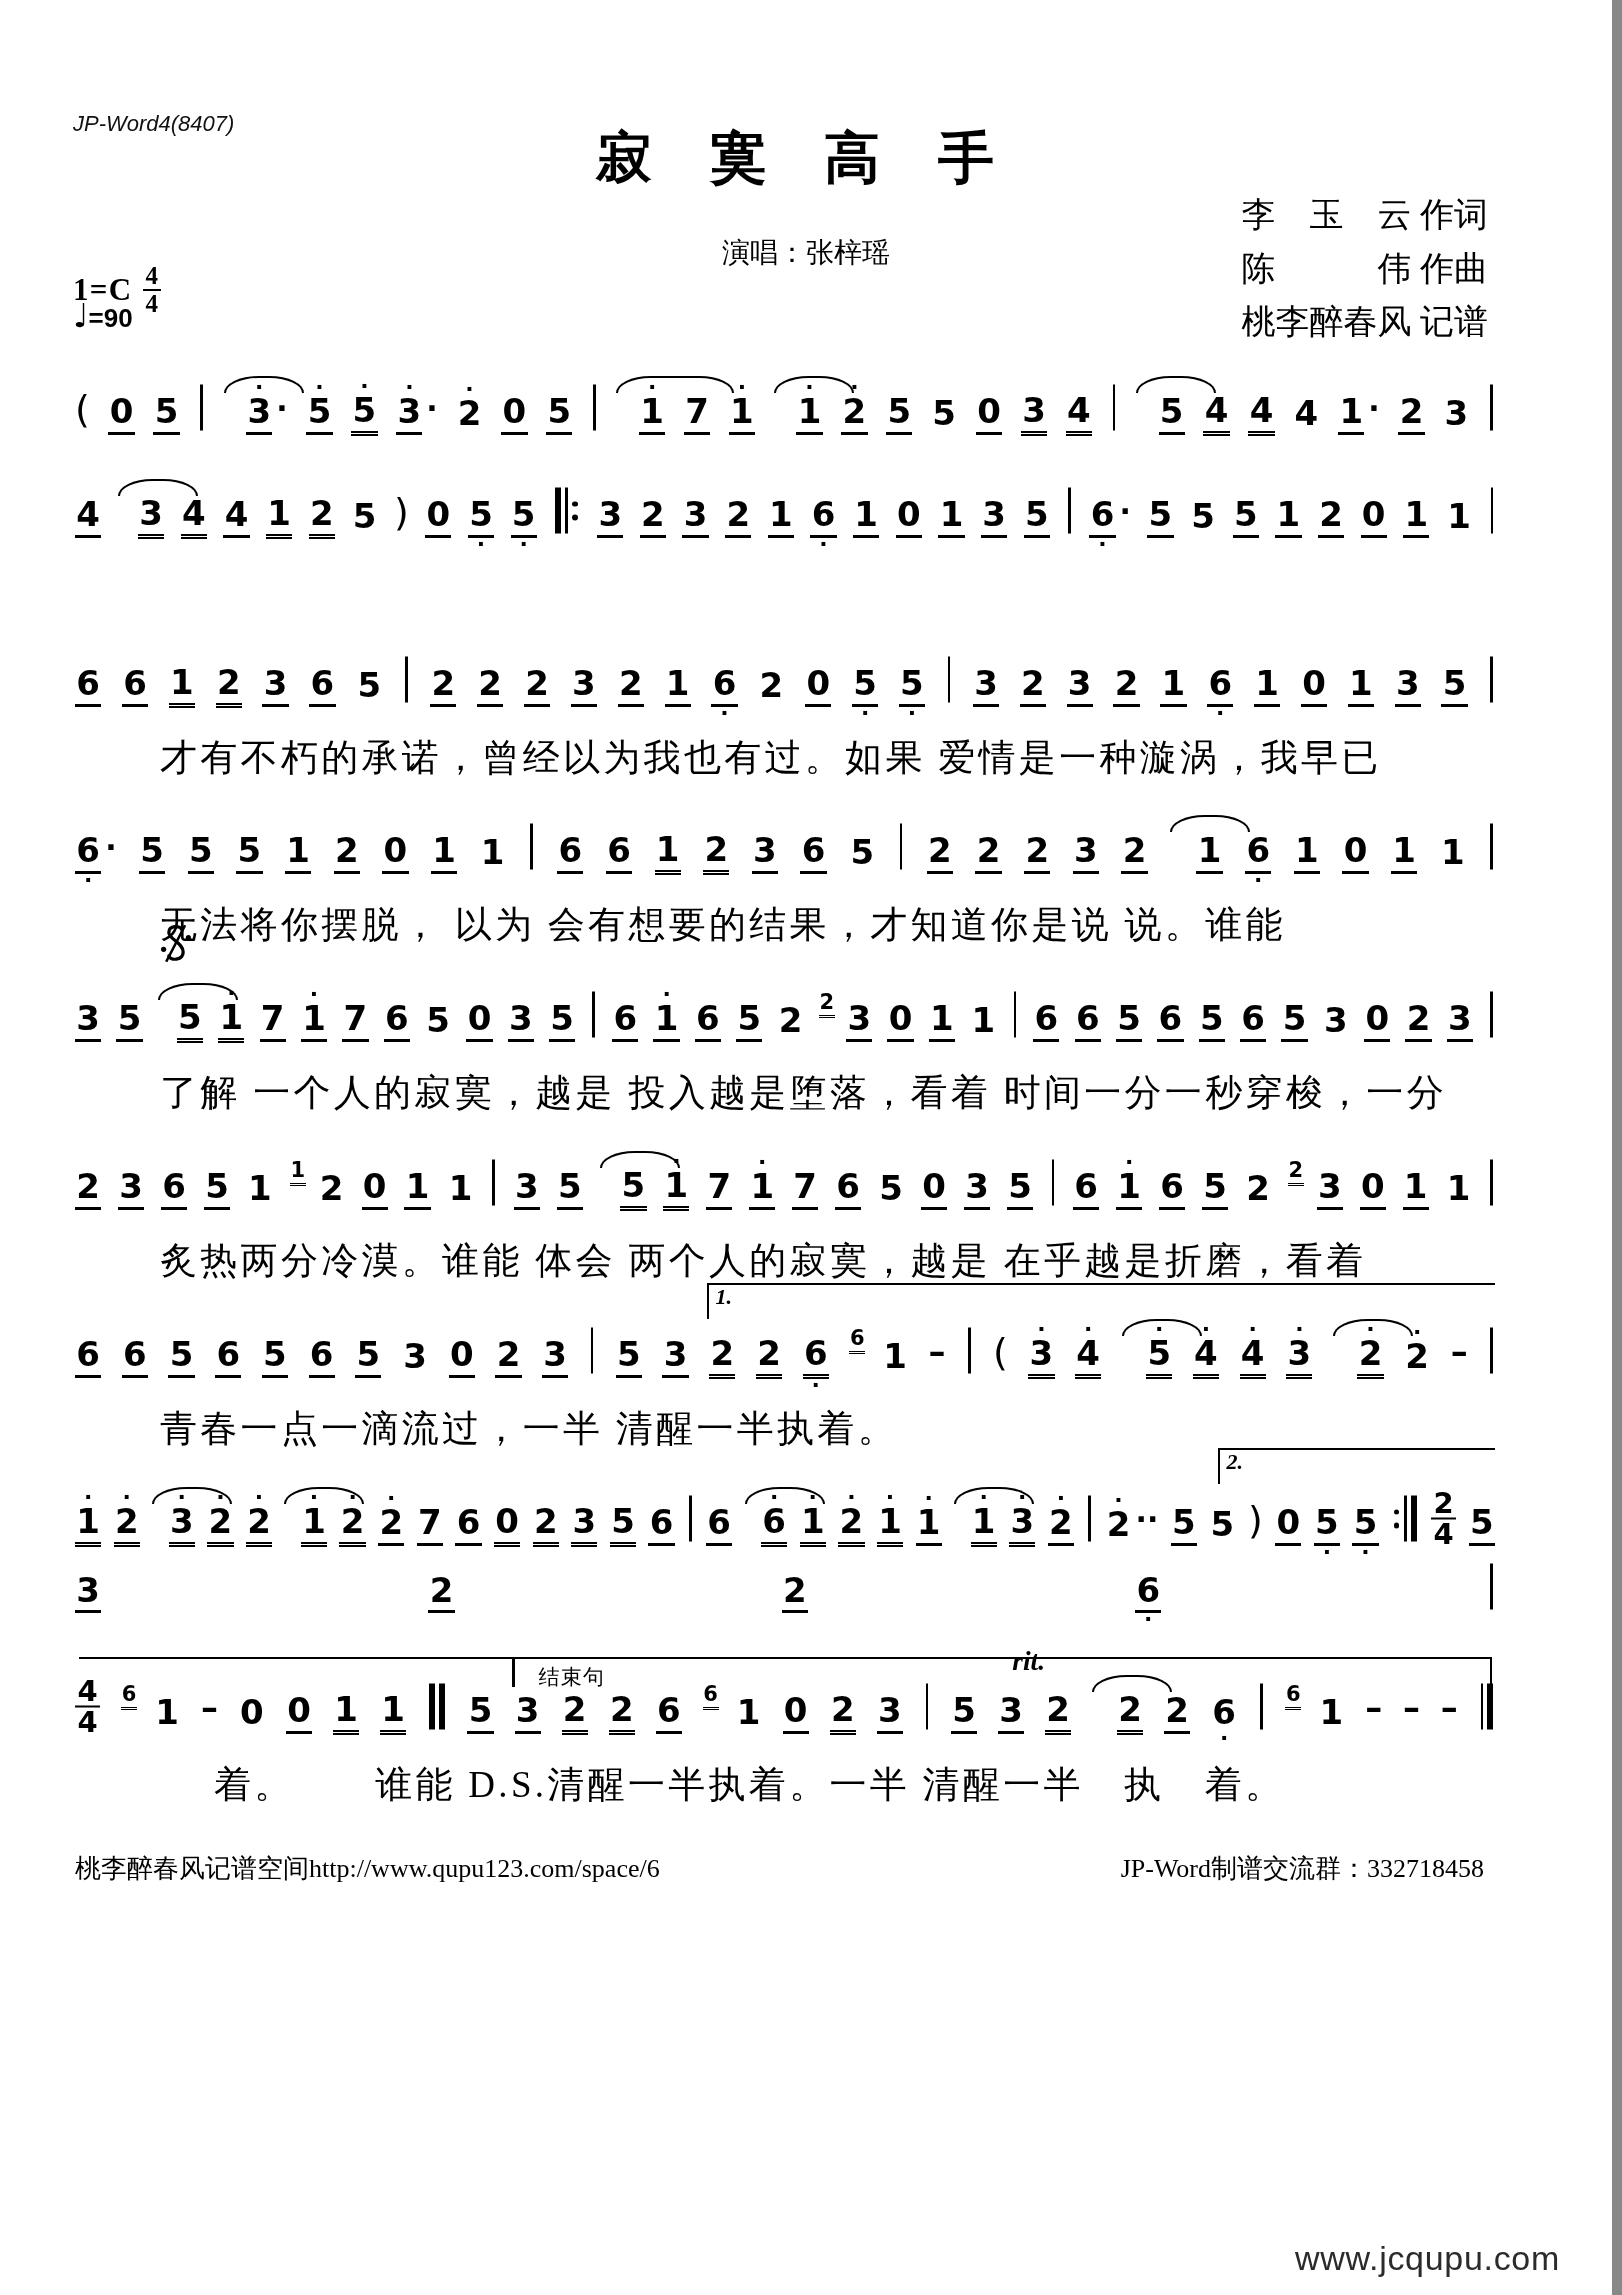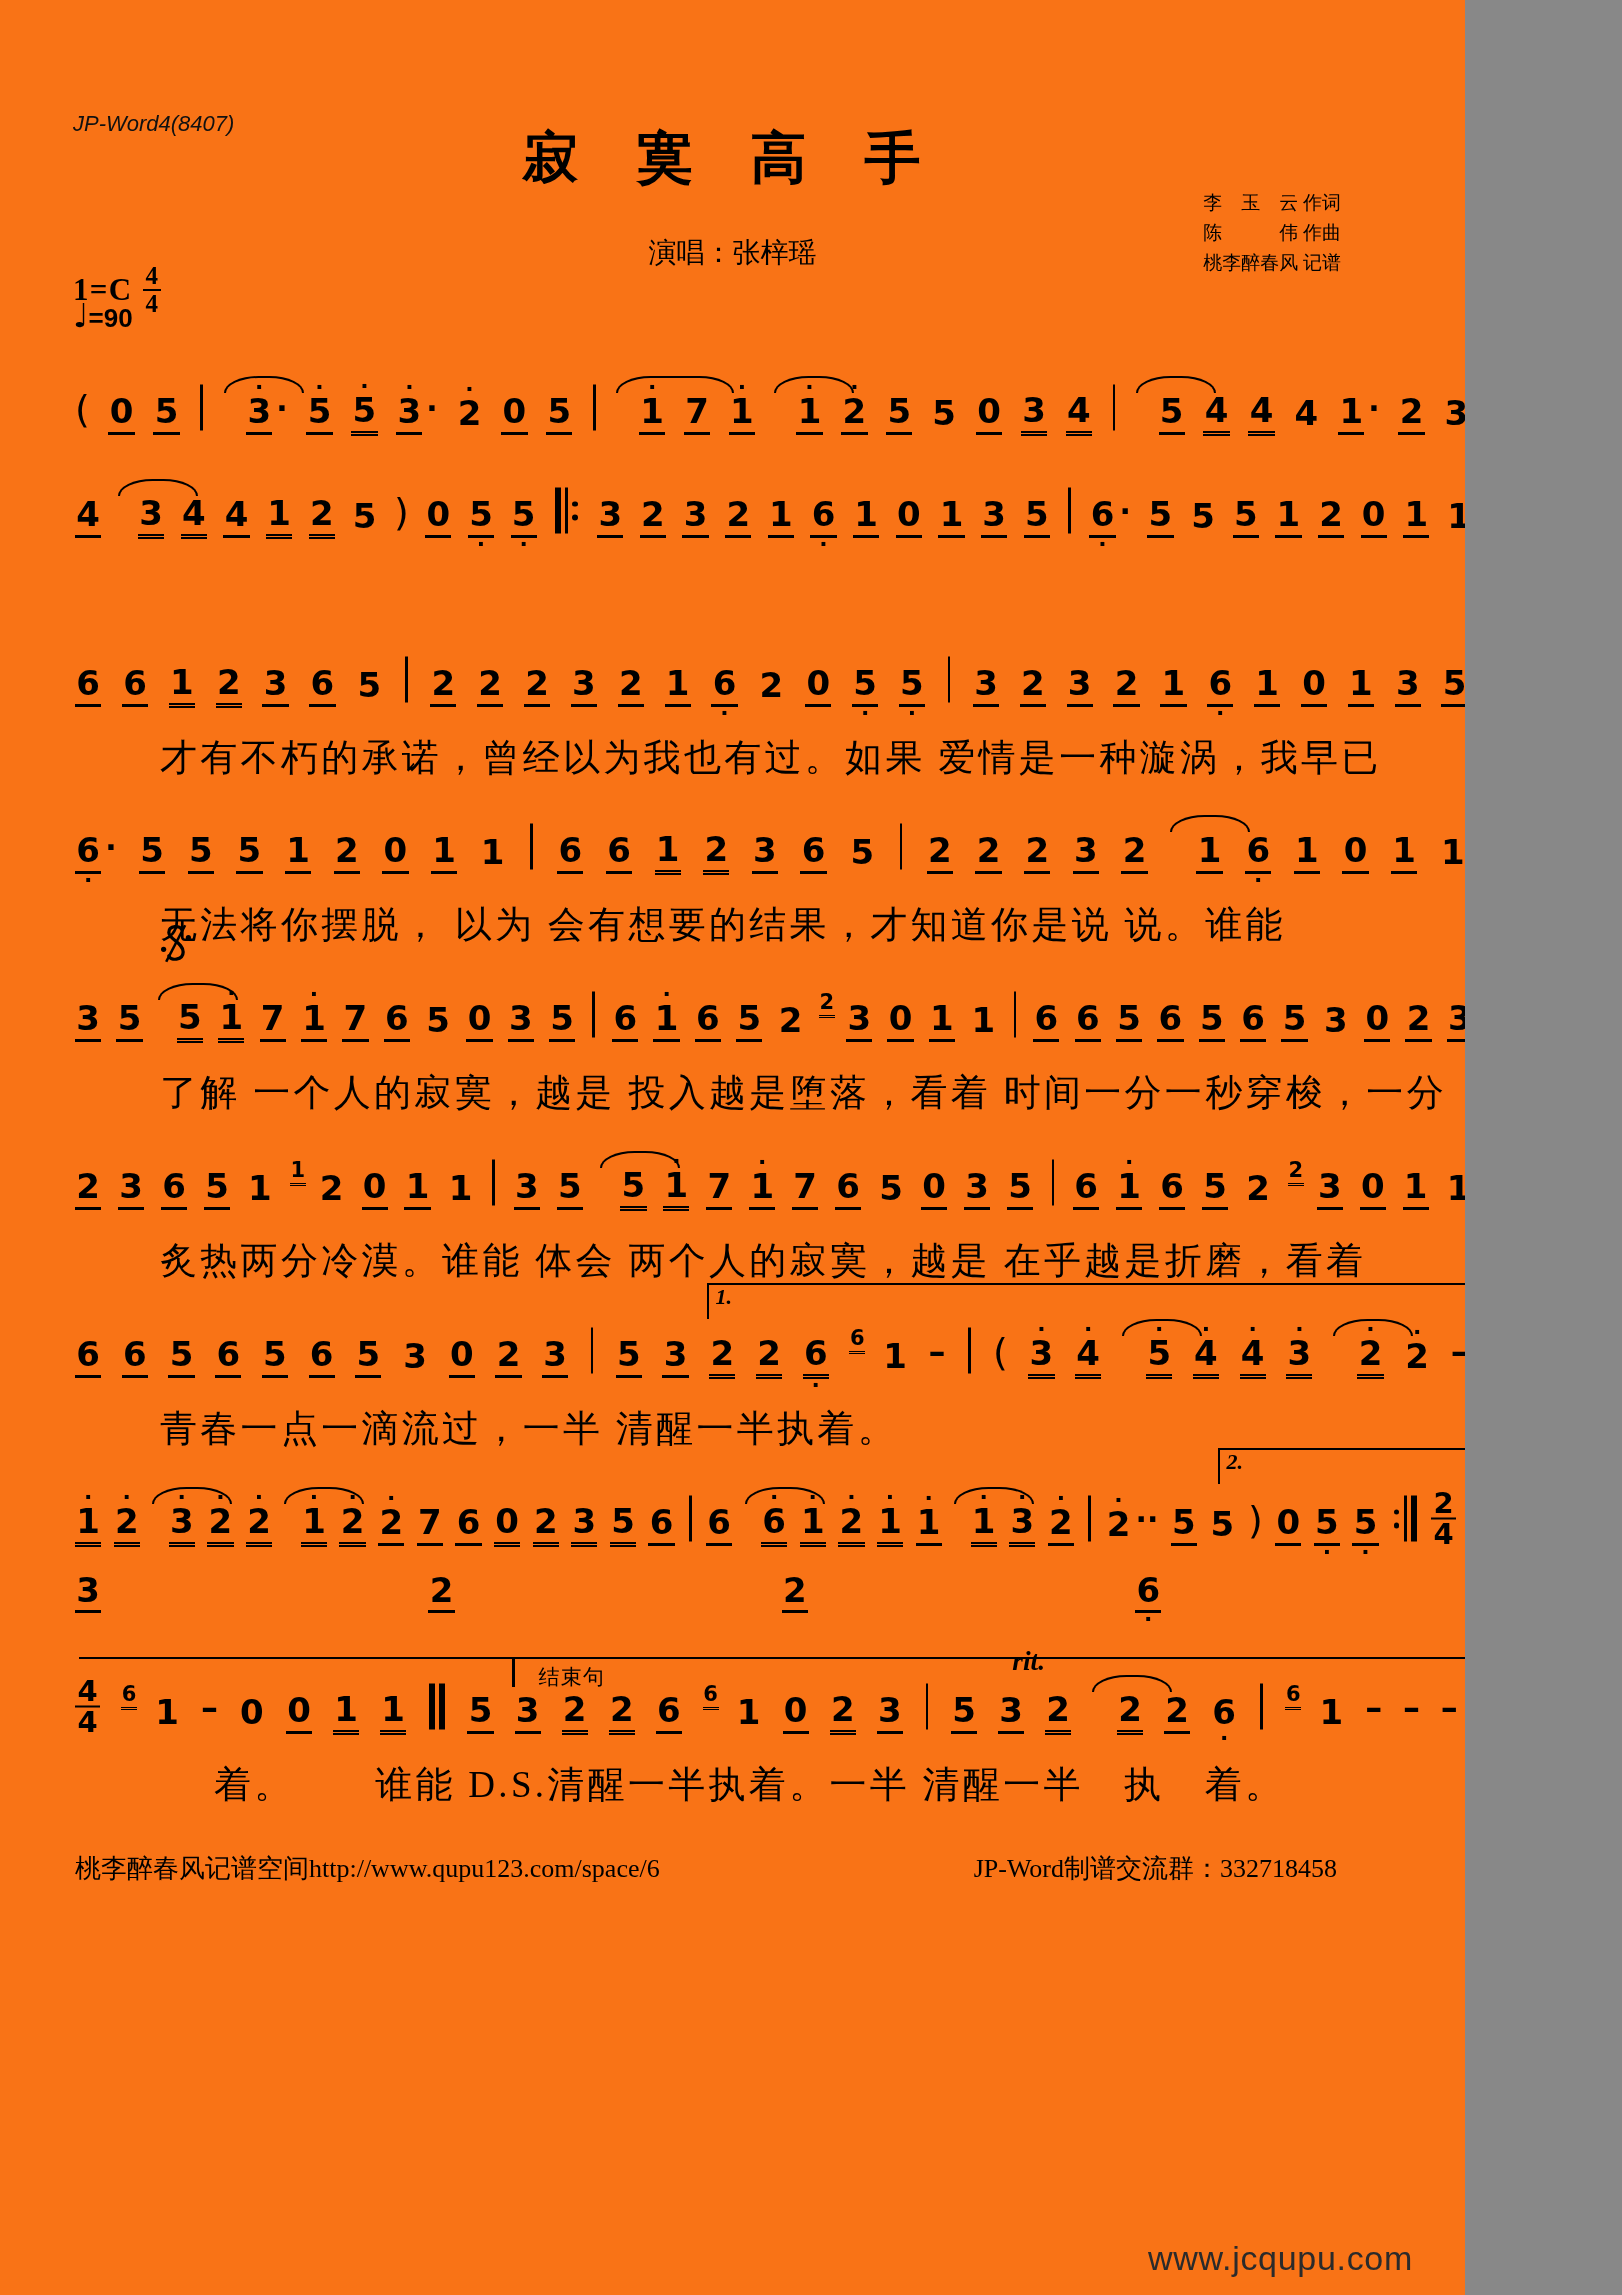--- a/index.html
+++ b/index.html
@@ -1,25 +1,25 @@
 <!DOCTYPE html>
 <html style="font-size:10.5px"><head>
 <meta charset="utf-8">
 <style>
   html,body{margin:0;padding:0;background:#888;}
-  .page{position:relative;width:1465px;height:2295px;background:#f97316;overflow:hidden;
+  .page{position:relative;width:1612px;height:2295px;background:#ffffff;overflow:hidden;
         font-family:"Liberation Serif",serif;color:#000;}
 
   
   .watermark{position:absolute;left:73px;top:111px;font-family:"Liberation Sans",sans-serif;
              font-style:italic;font-size:22px;color:#111;}
   .title{position:absolute;left:0;top:121px;width:100%;text-align:center;
          font-size:56px;font-weight:bold;letter-spacing:22px;}
   .performer{position:absolute;left:0;top:234px;width:100%;text-align:center;font-size:28px;}
-  .credits{position:absolute;right:124px;top:188px;text-align:left;font-size:19px;line-height:1.58;}
+  .credits{position:absolute;right:124px;top:188px;text-align:left;font-size:34px;line-height:1.58;}
   .keysig{position:absolute;left:73px;top:243px;display:flex;align-items:center;gap:10.5px;
           font-family:"Liberation Serif",serif;font-weight:bold;margin-top:20px;}
   .keysig .kp{font-size:31px;letter-spacing:1.3px;}
   .ts{display:inline-flex;flex-direction:column;align-items:center;line-height:1.02;font-weight:bold;}
   .keysig .ts{font-size:25px;}
   .ts .num{border-bottom:2.6px solid #000;padding:0 2.6px;}
   .ts .den{padding:0 2.6px;}
   .tempo{position:absolute;left:73px;top:296px;font-weight:bold;}
   .tempo .tn{font-family:"DejaVu Sans",sans-serif;font-size:33px;}
   .tempo .te{font-family:"Liberation Sans",sans-serif;font-size:26px;}

